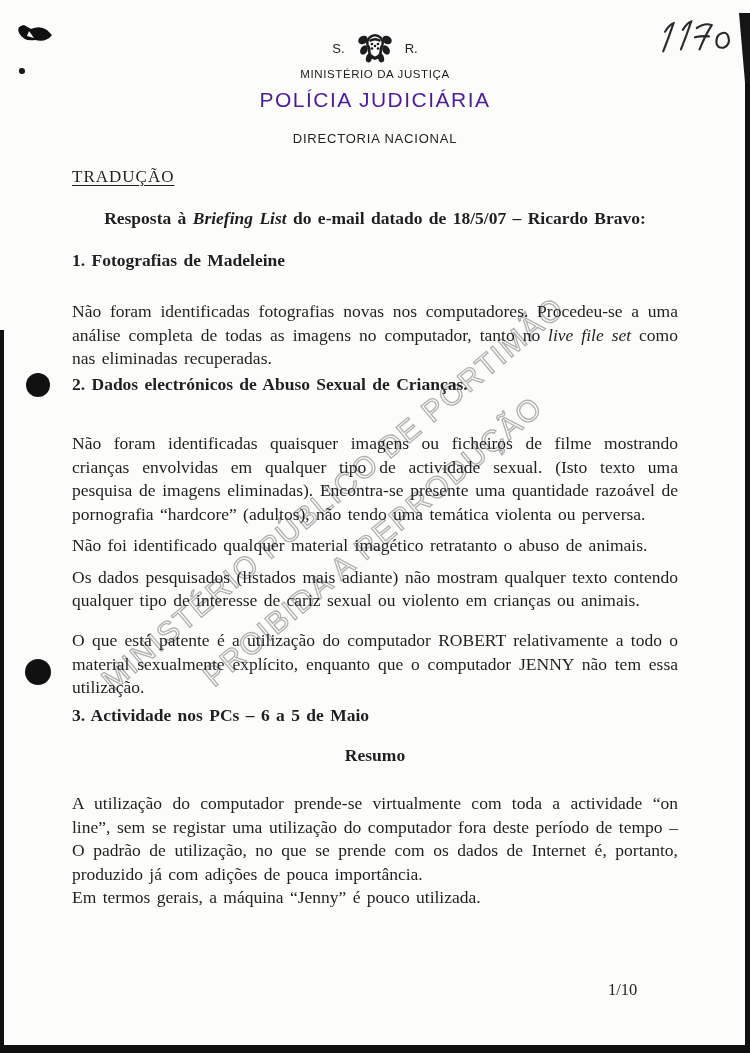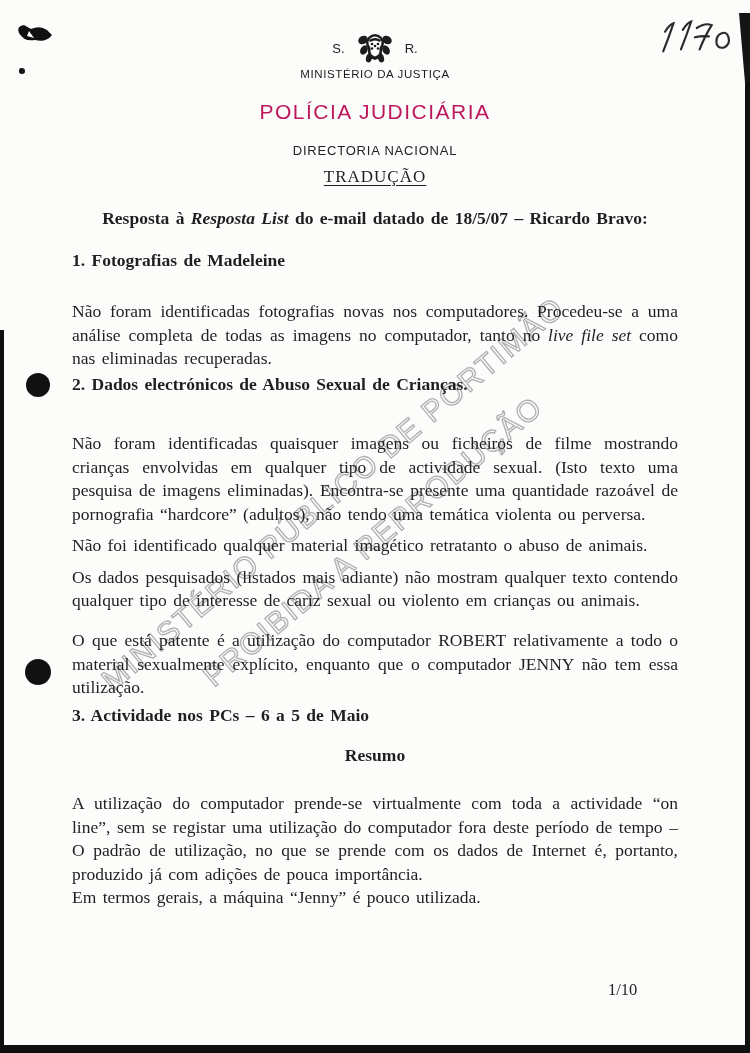--- a/index.html
+++ b/index.html
@@ -23,40 +23,40 @@
   .hole-2{left:25px;top:659px;width:26px;height:26px;}
   .blob{position:absolute;left:16px;top:22px;}
   .speck{position:absolute;left:19px;top:68px;width:6px;height:6px;background:#161616;border-radius:40% 60% 50% 50%;}
   
   .handwritten{position:absolute;left:652px;top:18px;}
   
   .letterhead{position:absolute;left:0;top:30px;width:750px;text-align:center;font-family:"Liberation Sans", sans-serif;}
   .crest-row{display:flex;align-items:center;justify-content:center;gap:10px;height:36px;}
   .crest-initial{font-size:13px;color:#222;}
   .ministry{margin-top:2px;font-size:11.5px;letter-spacing:.6px;color:#1c1c1c;}
-  .agency{margin-top:20px;font-size:21px;letter-spacing:1.5px;color:#be185d;}
+  .agency{margin-top:8px;font-size:21px;letter-spacing:1.5px;color:#4c1d95;}
   .directorate{margin-top:19px;font-size:13px;letter-spacing:.8px;color:#222;}
   
   .watermark{
     position:absolute;left:5px;top:455px;width:700px;height:130px;
     transform:rotate(-40deg);
     text-align:center;
     font-family:"Liberation Sans", sans-serif;
     font-size:30px;letter-spacing:2px;line-height:62px;
     color:transparent;
     -webkit-text-stroke:1.3px #a2a2a2;
     opacity:.85;
     z-index:1;
     pointer-events:none;
     white-space:nowrap;
   }
   
   .doc{position:absolute;left:72px;width:606px;z-index:2;font-size:17.5px;line-height:23.5px;word-spacing:2px;}
   .just{text-align:justify;margin-top:8px;}
-  .translation-label{top:165px;text-align:center;font-size:17px;letter-spacing:1px;}
+  .translation-label{top:165px;text-align:left;font-size:17px;letter-spacing:1px;}
   .translation-label span{text-decoration:underline;text-underline-offset:3px;}
   .doc-title{top:207px;text-align:center;font-weight:bold;font-size:17.5px;}
   .h-section{font-weight:bold;font-size:17.5px;}
   .h1{top:249px;} .p1{top:292px;}
   .h2{top:373px;} .b2{top:416px;}
   .p2d{top:621px;}
   .h3{top:704px;}
   .resumo{top:744px;text-align:center;font-weight:bold;}
   .p3a{top:784px;} .p3b{top:886px;}
   .pageno{position:absolute;left:608px;top:980px;font-size:16.5px;z-index:2;}
@@ -126,21 +126,21 @@
   <div class="watermark">
     <div>MINISTÉRIO PÚBLICO DE PORTIMÃO</div>
     <div>PROIBIDA A REPRODUÇÃO</div>
   </div>
 
   <div class="doc translation-label">
     <span>TRADUÇÃO</span>
   </div>
 
   <div class="doc doc-title">
-    <span>Resposta à </span><em>Resposta List</em><span> do e-mail datado de 18/5/07 – Ricardo Bravo:</span>
+    <span>Resposta à </span><em>Briefing List</em><span> do e-mail datado de 18/5/07 – Ricardo Bravo:</span>
   </div>
 
   <div class="doc h-section h1">1. Fotografias de Madeleine</div>
 
   <div class="doc just p1">
     <span>Não foram identificadas fotografias novas nos computadores. Procedeu-se a uma análise completa de todas as imagens no computador, tanto no </span><em>live file set</em><span> como nas eliminadas recuperadas.</span>
   </div>
 
   <div class="doc h-section h2">2. Dados electrónicos de Abuso Sexual de Crianças.</div>
 

